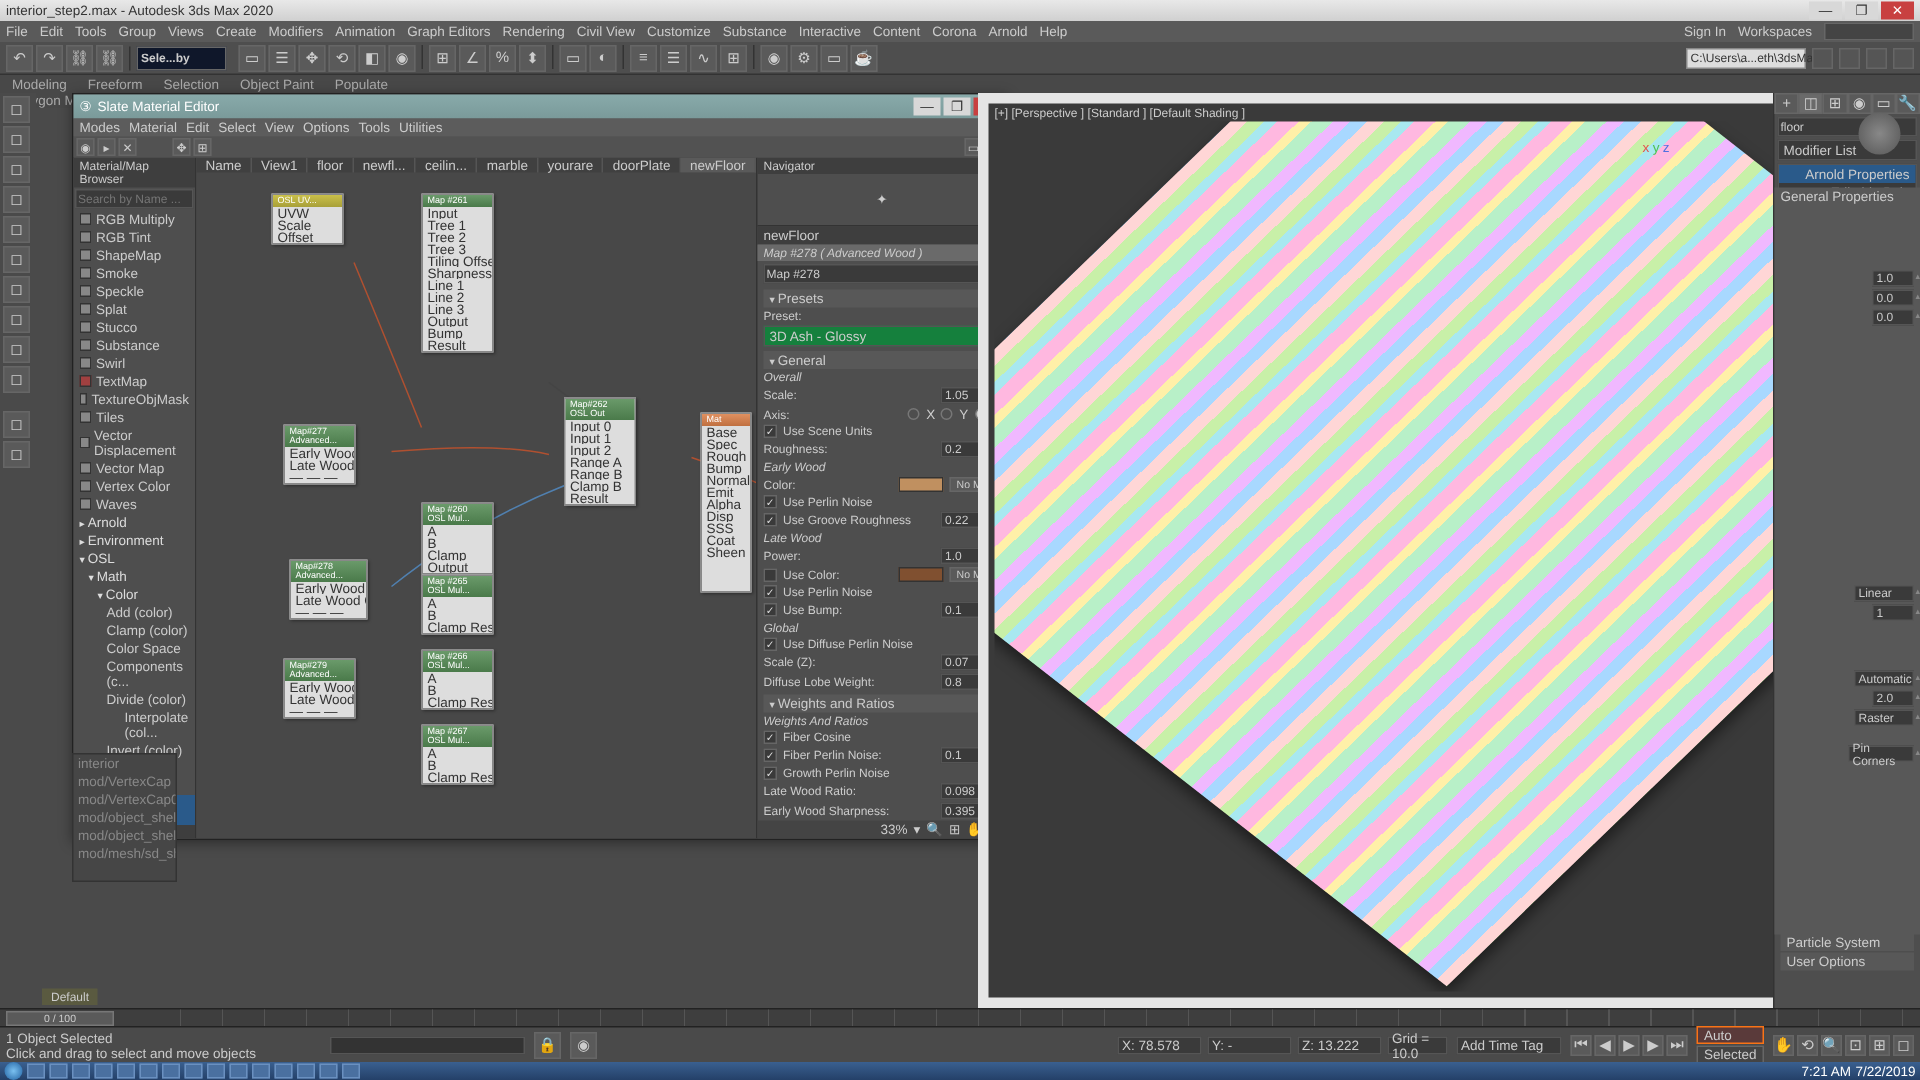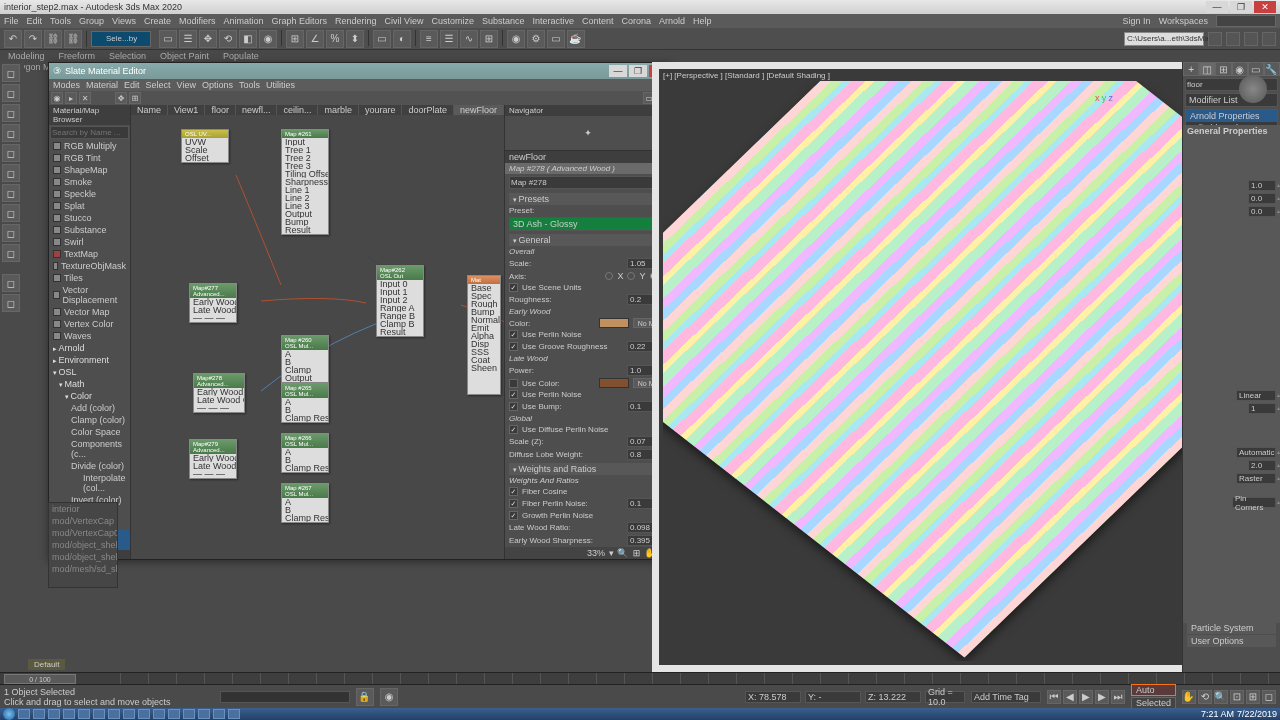--- a/index.html
+++ b/index.html
@@ -15,21 +15,21 @@
 
 .menubar { height:14px; background:#5a5a5a; display:flex; align-items:center; padding:0 4px; gap:8px; font-size:9px; }
 .menubar span { cursor:pointer; }
 .menubar .rightinfo{ margin-left:auto; display:flex; gap:8px; align-items:center;}
 .menubar .rightinfo input{ background:#444; border:1px solid #666; color:#ccc; font-size:9px; width:60px; padding:0 2px;}
 
 
 .toolbar { height:22px; background:#4e4e4e; border-bottom:1px solid #333; display:flex; align-items:center; padding:0 4px; gap:2px; }
 .tbtn { width:18px; height:18px; background:#5a5a5a; border:1px solid #666; display:flex; align-items:center; justify-content:center; font-size:10px; cursor:pointer; }
 .tsep{ width:1px; height:16px; background:#333; margin:0 2px;}
-.tdrop{ width:60px; height:16px; background:#0c4a6e; border:1px solid #666; font-size:8px; padding:0 14px; display:flex; align-items:center;}
+.tdrop{ width:60px; height:16px; background:#0f172a; border:1px solid #666; font-size:8px; padding:0 2px; display:flex; align-items:center;font-weight:bold;}
 .toolbar .mid { display:flex; gap:2px; margin-left:6px;}
 .pathbox{ margin-left:auto; width:80px; height:14px; background:#ddd; color:#333; font-size:8px; padding:0 2px; display:flex; align-items:center; border:1px solid #888;}
 .tabbtn{ width:14px; height:14px; background:#555; border:1px solid #666; margin-left:2px;}
 
 
 .subbar{ height:12px; background:#484848; display:flex; align-items:center; gap:14px; padding:0 8px; font-size:8px; color:#aaa;}
 
 
 .main { position:absolute; top:62px; left:0; right:0; bottom:48px; display:flex; }
 
@@ -102,30 +102,30 @@
  box-shadow:4px 4px 10px rgba(0,0,0,.5);}
 .axis{ position:absolute; top:24px; right:160px; z-index:3; font-size:8px;}
 .axis .x{ color:#e05050;} .axis .y{ color:#50c050;} .axis .z{ color:#5070e0;}
 
 
 .cmdpanel{ position:absolute; top:62px; right:0; width:98px; bottom:48px; background:#4e4e4e; border-left:1px solid #333; display:flex; flex-direction:column; font-size:8px;}
 .cmd-tabs{ height:14px; display:flex;}
 .cmd-tabs .tbtn{ flex:1; height:14px; width:auto;}
 .cmd-name{ padding:2px; }
 .cmd-name input{ width:100%; background:#3a3a3a; border:1px solid #555; color:#ccc; font-size:8px; padding:1px;}
-.modstack{ background:#3a3a3a; margin:2px; height:24px; border:1px solid #555;}
+.modstack{ background:#3a3a3a; margin:2px; height:24px; border:1px solid #555;text-align:right;}
 .modstack .mitem{ padding:1px 4px;}
 .modstack .mitem.sel{ background:#2a5a8a;}
 .cmd-tools{ display:flex; gap:2px; padding:2px; border-bottom:1px solid #333;}
 .cmd-tools .tbtn{ width:12px; height:12px;}
 .roll{ padding:2px 4px;}
 .roll .prow .lbl{ font-size:8px;}
 .roll .spinner{ width:28px;}
 .sectionhdr{ background:#585858; margin:1px 0; padding:1px 4px;}
-.sectionhdr.main{ font-weight:bold;}
+.sectionhdr.main{ font-weight:normal;}
 
 
 .outliner{ position:absolute; left:48px; top:502px; width:70px; height:86px; background:#464646; border:1px solid #333; font-size:7px; overflow:hidden;}
 .outliner .row{ padding:1px 3px; color:#888;}
 .defaultlbl{ position:absolute; left:28px; bottom:50px; font-size:8px; background:#5a5a40; padding:1px 6px;}
 
 
 .timeline{ position:absolute; left:0; right:0; bottom:36px; height:12px; background:#3e3e3e; border-top:1px solid #222;}
 .timeline .slider{ position:absolute; left:4px; top:1px; width:72px; height:10px; background:#5a5a5a; border:1px solid #777; font-size:7px; display:flex; align-items:center; justify-content:center;}
 .ticks{ position:absolute; left:120px; right:10px; top:0; bottom:0; background:repeating-linear-gradient(90deg,#555 0 1px,transparent 1px 28px);}

